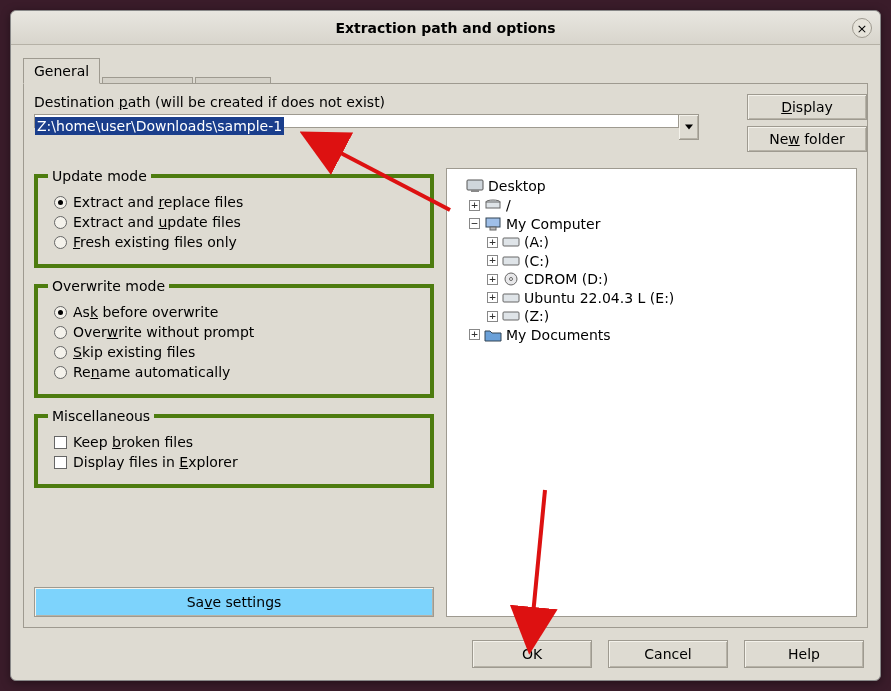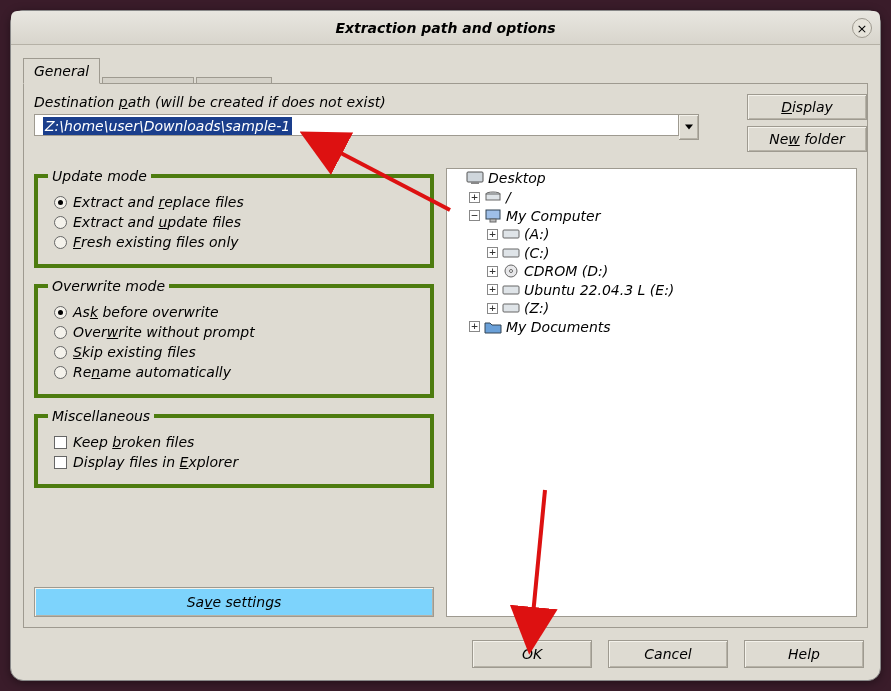--- a/index.html
+++ b/index.html
@@ -16,25 +16,24 @@
     position: relative;
   }
   .window {
     position: absolute;
     left: 10px;
     top: 10px;
     width: 871px;
     height: 671px;
     background: #dedbd2;
     border: 1px solid #888;
-    border-radius: 13px;
+    border-radius: 6px;
     box-shadow: 0 2px 10px rgba(0,0,0,0.4);
     display: flex;
     flex-direction: column;
-    font-style: italic;
   }
   .titlebar {
     height: 34px;
     background: linear-gradient(#e8e6e0,#d8d5cc);
     border-bottom: 1px solid #b5b1a6;
     border-radius: 6px 6px 0 0;
     display: flex;
     align-items: center;
     justify-content: center;
     position: relative;
@@ -120,22 +119,22 @@
     font-size: 14px;
   }
   .combo {
     display: flex;
     margin-bottom: 10px;
   }
   .combo-input {
     flex: 1;
     border: 1px solid #9e9a90;
     background: #fff;
-    height: 22px;
-    padding: 2px 8px;
+    height: 14px;
+    padding: 2px 0;
     font-size: 14px;
     position: relative;
   }
   .combo-input .seltext {
     background: #1a3e8c;
     color: #fff;
     padding: 1px 2px;
     display: inline-block;
   }
   .combo-drop {
@@ -190,21 +189,21 @@
     background: #7dd3fc;
     box-shadow: inset 1px 1px 0 #f4f2eb, inset -1px -1px 0 #b6b2a7;
     padding: 6px;
     text-align: center;
     cursor: pointer;
   }
   .tree-pane {
     flex: 1;
     border: 1px solid #9e9a90;
     background: #fff;
-    padding: 0 2px;
+    padding: 8px 2px;
     font-size: 14px;
     overflow: auto;
   }
   .tree ul { list-style: none; margin: 0; padding: 0 0 0 18px; }
   .tree > ul { padding-left: 2px; }
   .tree li { margin: 1px 0; white-space: nowrap; }
   .node {
     display: inline-flex;
     align-items: center;
     gap: 4px;

